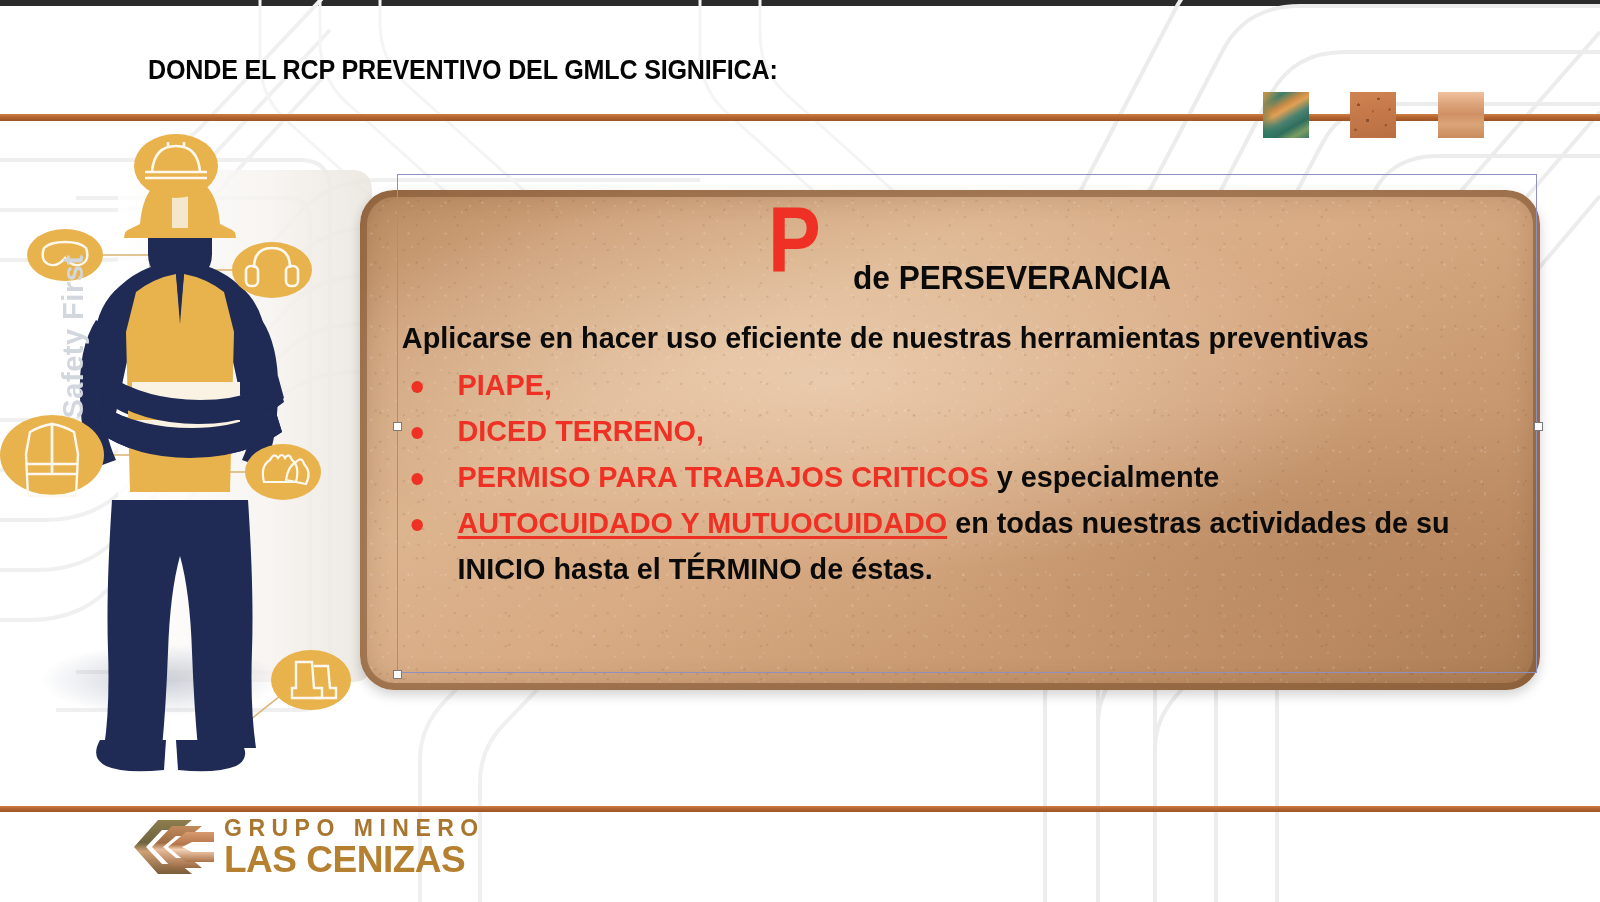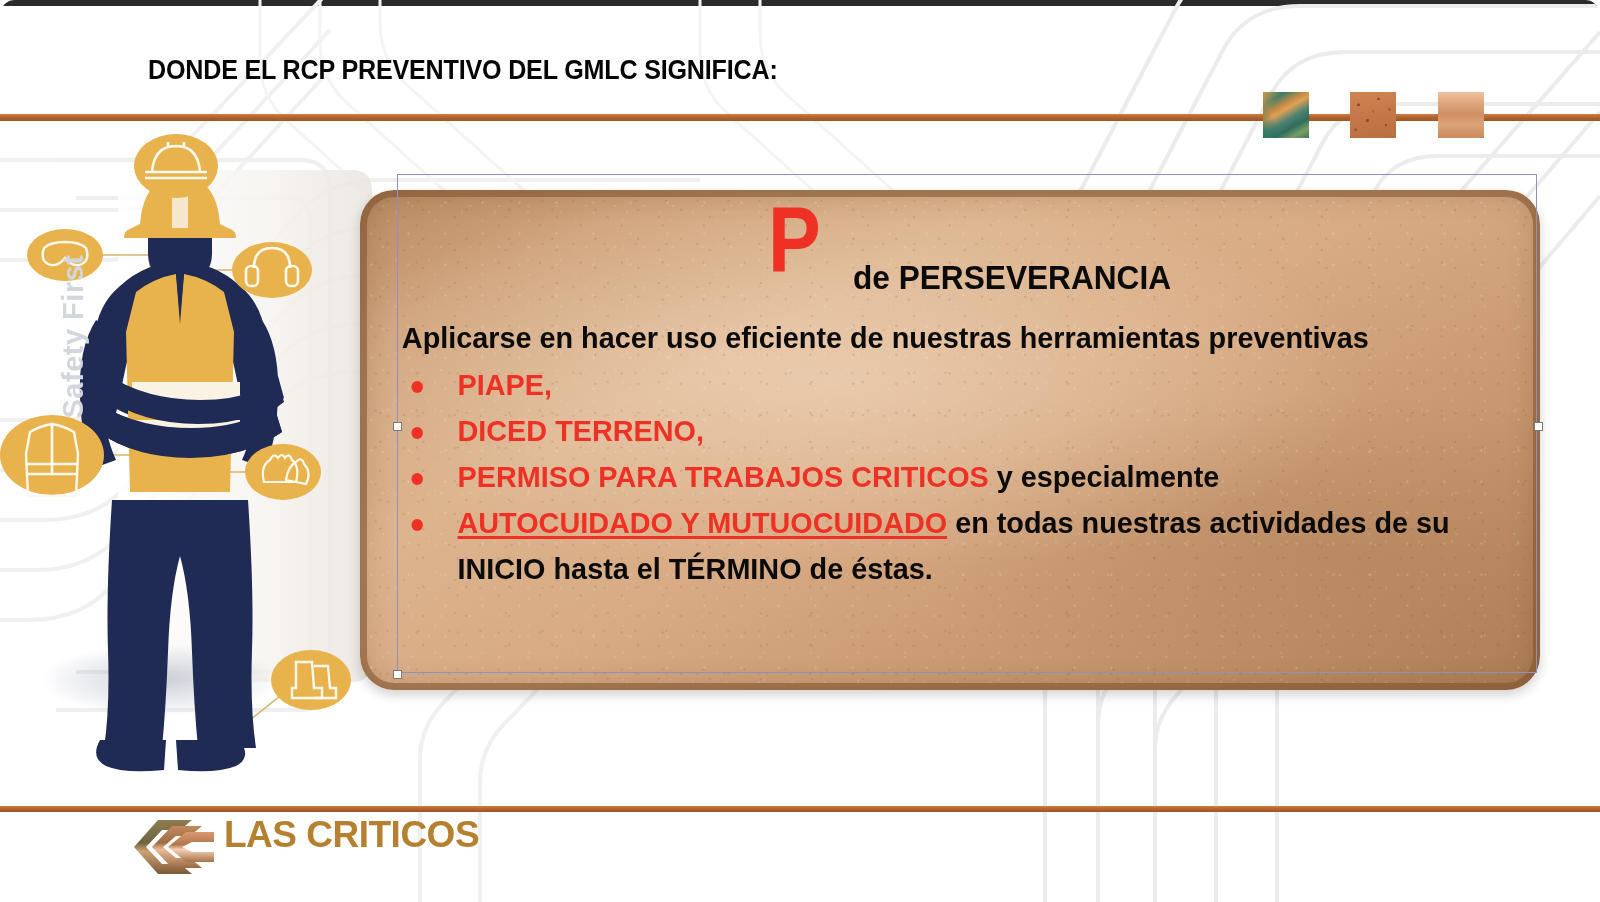--- a/index.html
+++ b/index.html
@@ -8,21 +8,20 @@
     font-family:"Liberation Sans", sans-serif;
     background:#ffffff;
     overflow:hidden;
     position:relative;
   }
   #slide {
     position:absolute; inset:0;
     width:1600px; height:902px;
     background:#ffffff;
     overflow:hidden;
-    border-radius:15px;
   }
 
   
   .top-strip {
     position:absolute; top:0; left:0; width:1600px; height:6px;
     background:#2b2b2b;
   }
 
   
   .deco { position:absolute; inset:0; width:1600px; height:902px; pointer-events:none; }
@@ -391,17 +390,18 @@
             <stop offset="42%" stop-color="#b4764a"></stop>
           <stop offset="58%" stop-color="#f4d2b6"></stop>
             <stop offset="100%" stop-color="#a97248"></stop>
         </linearGradient>
       </defs>
       <path d="M26 2 L60 2 L48 12 L30 12 L14 29 L30 46 L48 46 L60 56 L26 56 L2 29 Z" fill="url(#bz1)"></path>
       <path d="M40 8 L70 8 L58 18 L44 18 L31 29 L44 40 L58 40 L70 50 L40 50 L20 29 Z" fill="url(#bz2)"></path>
       <path d="M54 14 L82 14 L82 24 L60 24 L50 29 L60 34 L82 34 L82 44 L54 44 L36 29 Z" fill="url(#bz3)"></path>
     </svg>
     <div class="logo-text">
-      <div class="logo-line2">LAS CRITICOS</div>
+      <div class="logo-line1">GRUPO MINERO</div>
+      <div class="logo-line2">LAS CENIZAS</div>
     </div>
   </div>
 
 </div>
 
 </body></html>

